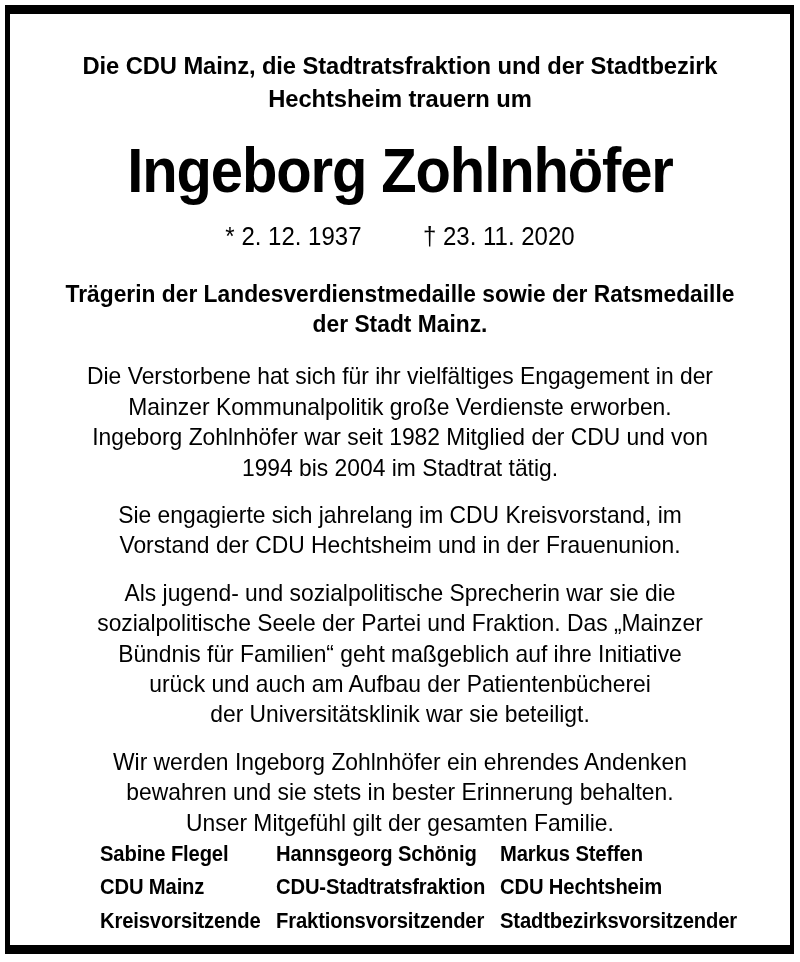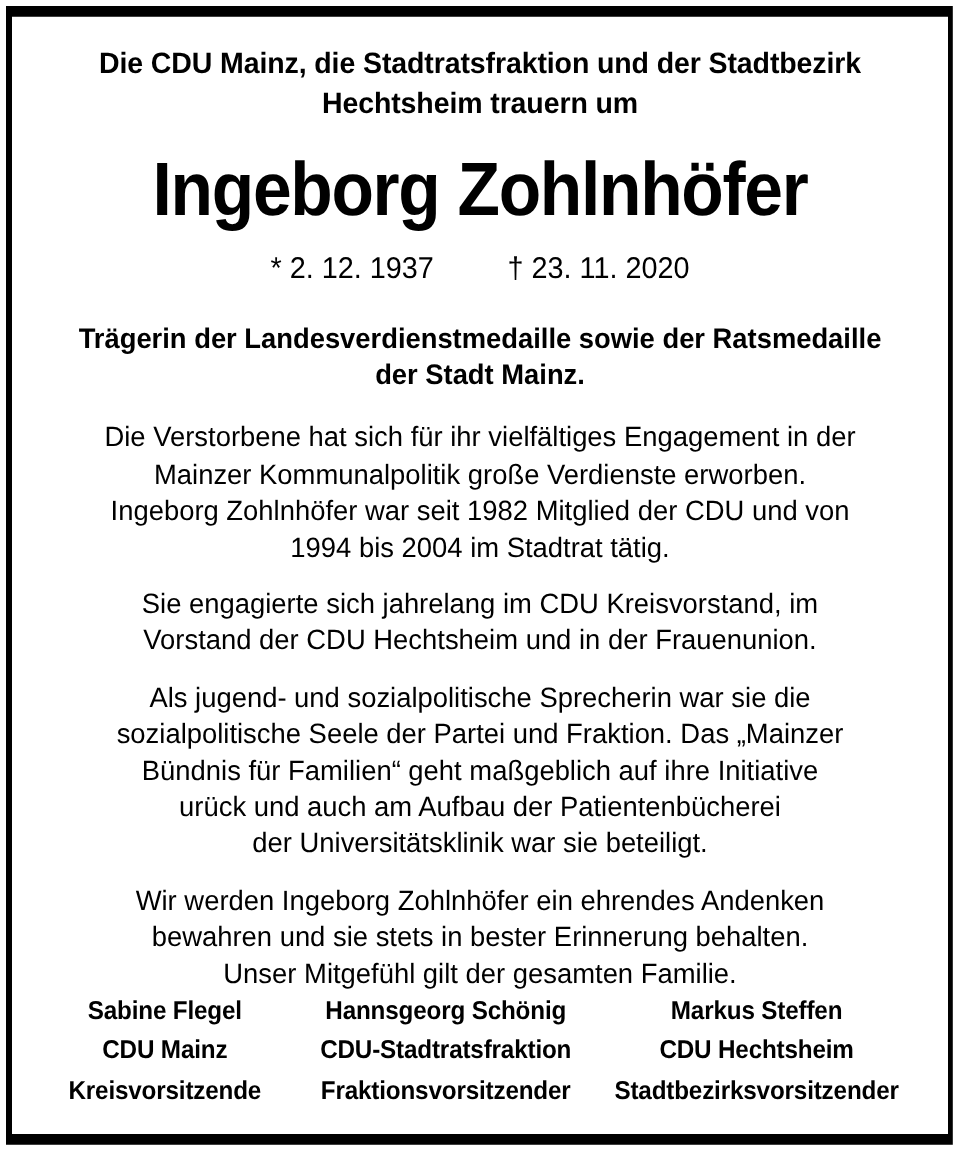--- a/index.html
+++ b/index.html
@@ -26,21 +26,21 @@
   }
   .frame {
     box-sizing: border-box;
     width: 100%;
     height: 100%;
     border-top: 9px solid #000000;
     border-bottom: 9px solid #000000;
     border-left: 5px solid #000000;
     border-right: 4px solid #000000;
     background: #ffffff;
-    padding: 0;
+    padding: 12px;
     display: flex;
     flex-direction: column;
   }
   .inner {
     box-sizing: border-box;
     width: 100%;
     height: 100%;
     padding: 16px 26px 10px 26px;
     display: flex;
     flex-direction: column;
@@ -106,25 +106,26 @@
     margin: 0 0 17px 0;
   }
   .body p:last-child { margin-bottom: 0; }
   .body .ln { display: block; }
 
   
   .signatories {
     margin-top: auto;
     padding: 0 0 18px 4px;
     display: flex;
-    text-align: center;
+    text-align: left;
     font-weight: bold;
     font-size: 21.5px;
     line-height: 1.56;
     letter-spacing: -0.15px;
+    margin-left: 48px;
   }
   .sig-col { white-space: nowrap; transform: scaleX(0.94); transform-origin: left top; }
   .sig-col.c1 { width: 216px; }
   .sig-col.c2 { width: 276px; }
   .sig-col.c3 { width: auto; }
   .sig-line { display: block; }
 </style>
 </head>
 <body>
 

